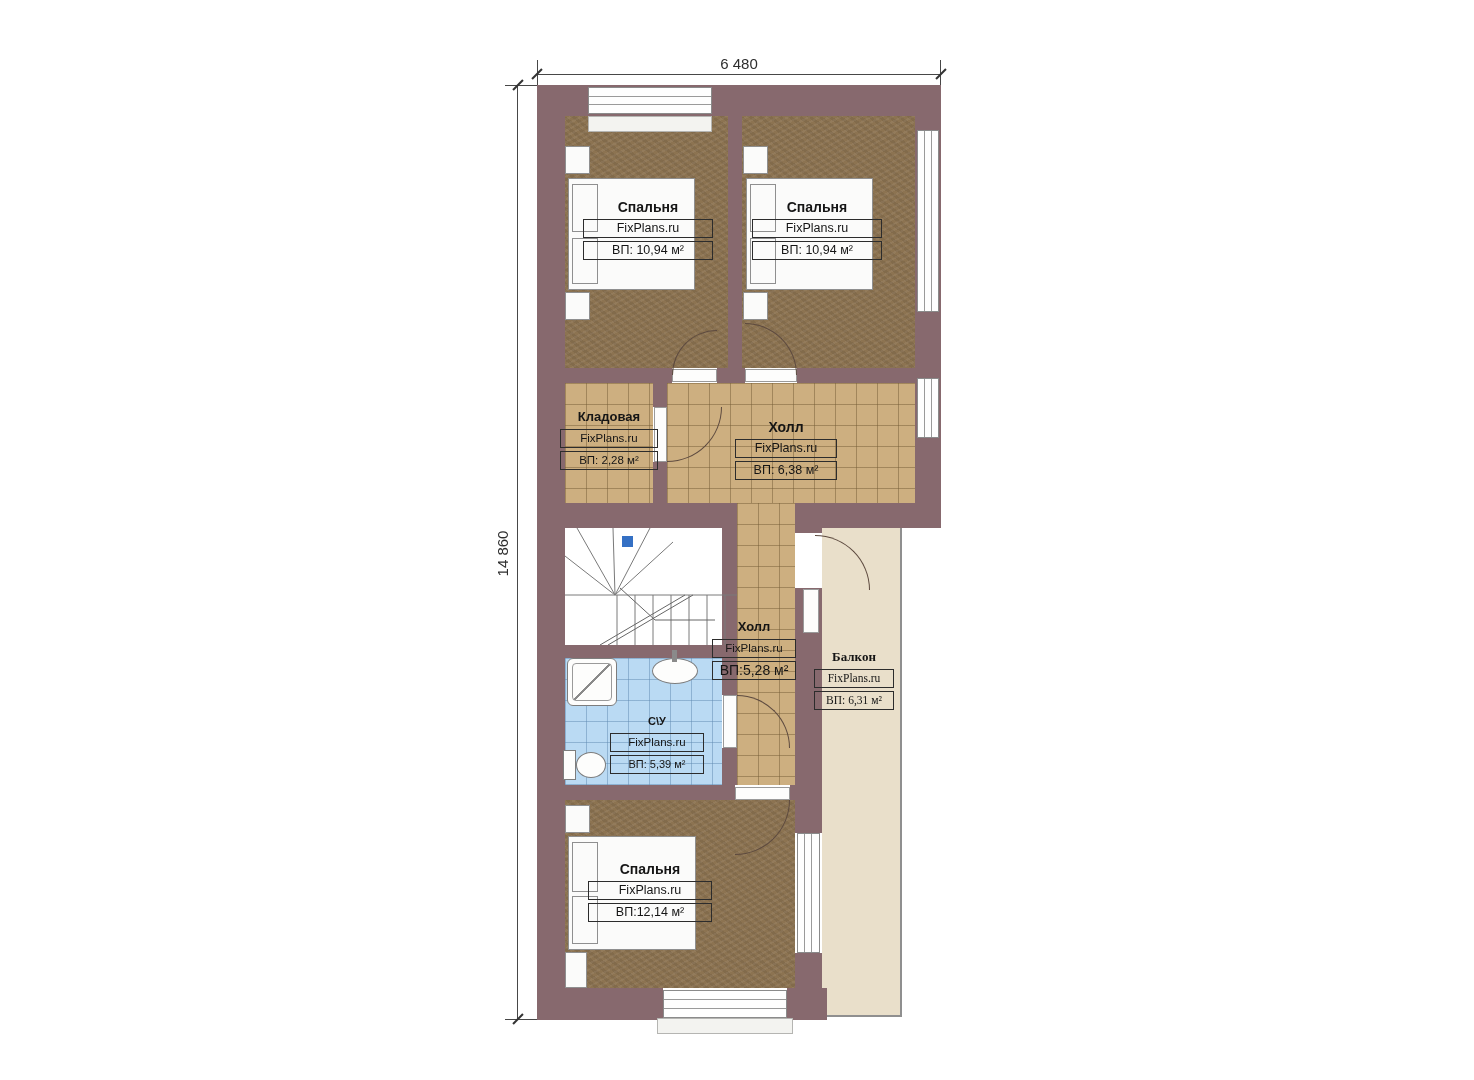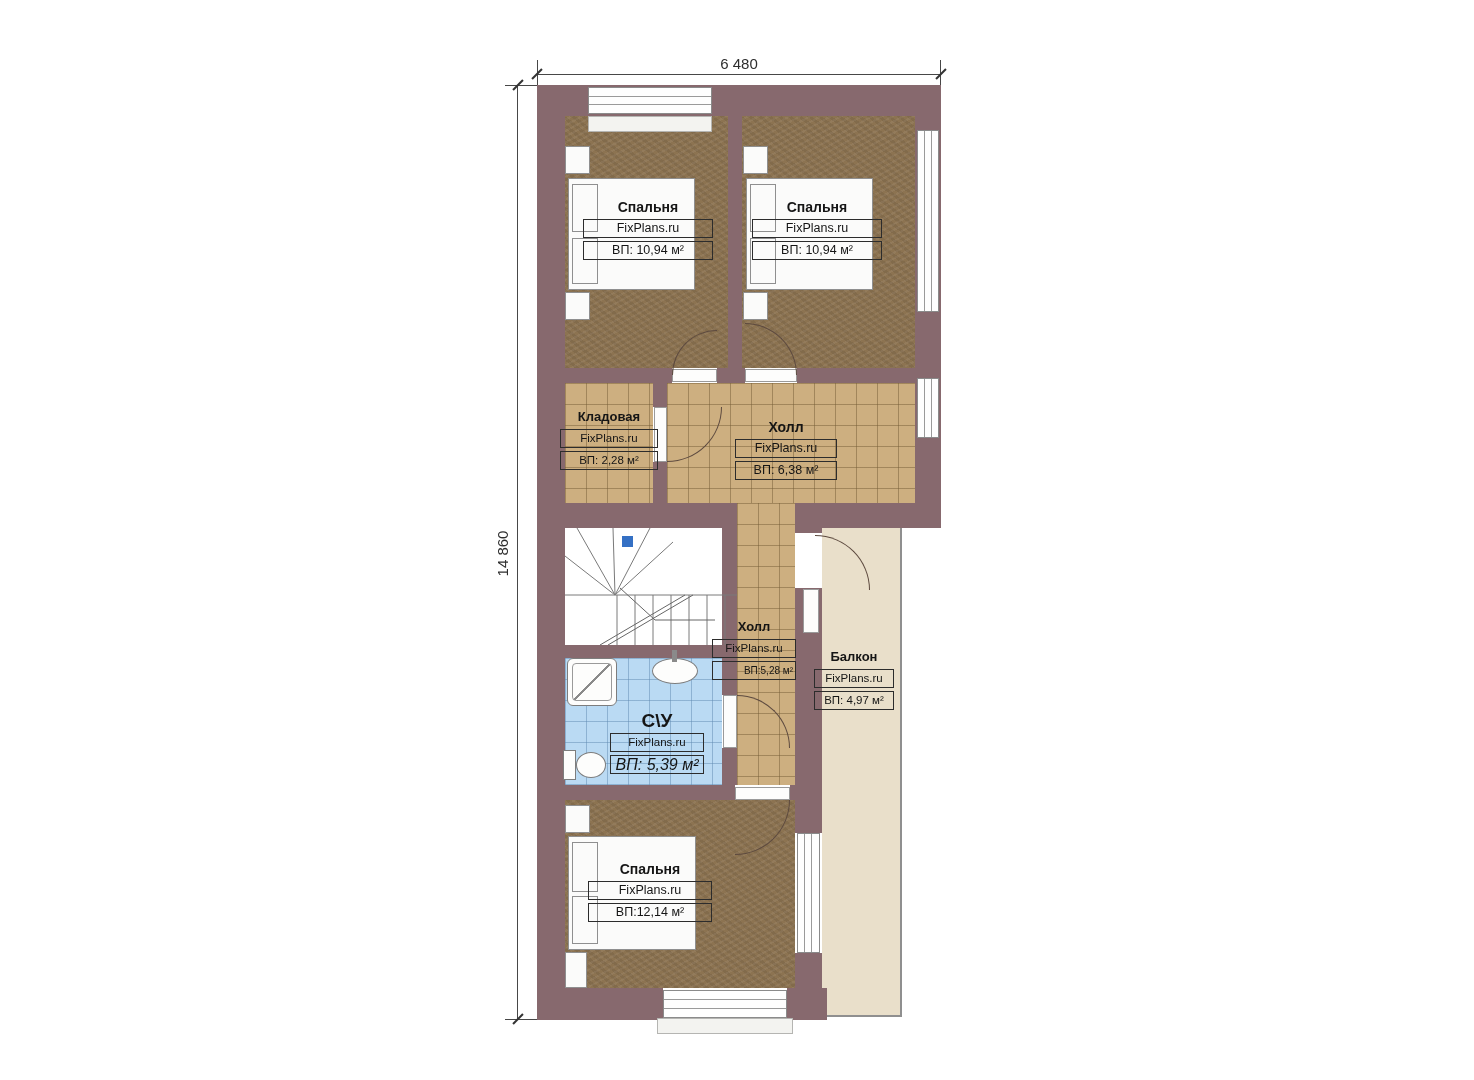--- a/index.html
+++ b/index.html
@@ -168,31 +168,31 @@
     <div class="room-box" style="font-size:11.5px;">ВП: 2,28 м²</div>
   </div>
   <div class="room-label" style="left:735px;top:418px;width:102px;">
     <div class="room-name">Холл</div>
     <div class="room-box">FixPlans.ru</div>
     <div class="room-box">ВП: 6,38 м²</div>
   </div>
   <div class="room-label" style="left:712px;top:618px;width:84px;">
     <div class="room-name" style="font-size:13px;">Холл</div>
     <div class="room-box" style="font-size:11.5px;">FixPlans.ru</div>
-    <div class="room-box" style="font-size:10px;text-align:right;">ВП:5,28 м²</div>
-  </div>
-  <div class="room-label" style="left:814px;top:648px;width:80px;">
+    <div class="room-box" style="font-size:14px;">ВП:5,28 м²</div>
+  </div>
+  <div class="room-label" style="left:814px;top:648px;width:80px;font-family:Liberation Serif, serif;">
     <div class="room-name" style="font-size:13px;">Балкон</div>
     <div class="room-box" style="font-size:11.5px;">FixPlans.ru</div>
-    <div class="room-box" style="font-size:11.5px;">ВП: 4,97 м²</div>
+    <div class="room-box" style="font-size:11.5px;">ВП: 6,31 м²</div>
   </div>
   <div class="room-label" style="left:610px;top:712px;width:94px;">
-    <div class="room-name" style="font-size:19px;">С\У</div>
-    <div class="room-box" style="font-size:11.5px;">FixPlans.ru</div>
-    <div class="room-box" style="font-size:16px;font-style:italic;">ВП: 5,39 м²</div>
+    <div class="room-name" style="font-size:11px;">С\У</div>
+    <div class="room-box" style="font-size:11.5px;">FixPlans.ru</div>
+    <div class="room-box" style="font-size:11px;">ВП: 5,39 м²</div>
   </div>
   <div class="room-label" style="left:588px;top:860px;width:124px;">
     <div class="room-name">Спальня</div>
     <div class="room-box">FixPlans.ru</div>
     <div class="room-box">ВП:12,14 м²</div>
   </div>
 
   <div>
     <div class="dim-line" style="left:537px;top:74px;width:404px;height:1px;"></div>
     <div class="dim-line" style="left:537px;top:60px;width:1px;height:25px;"></div>

